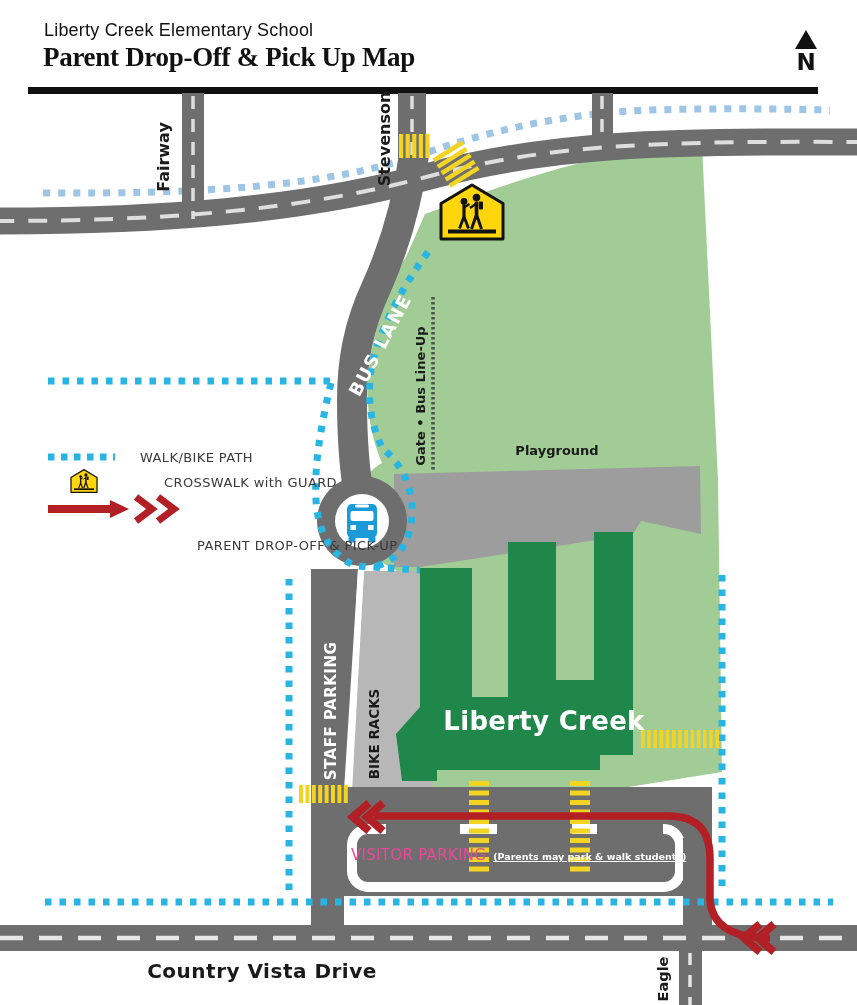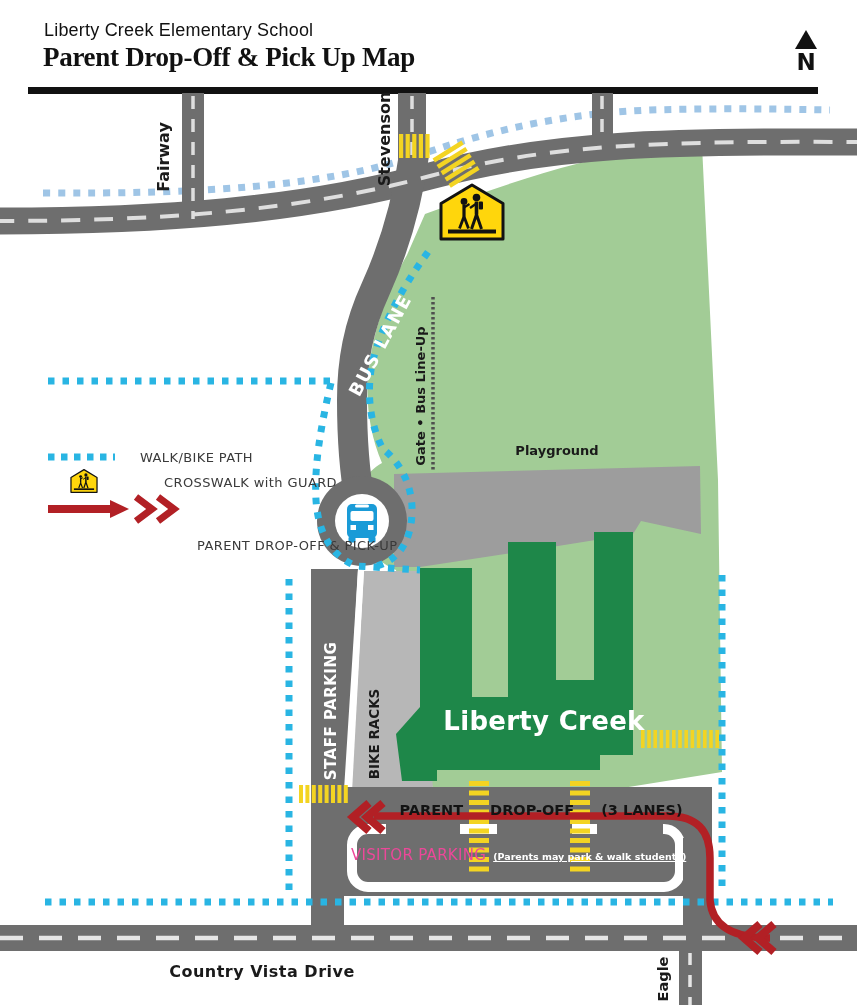--- a/index.html
+++ b/index.html
@@ -27,21 +27,21 @@
   .playground{font-size:13px;}
   .school-name{font-size:26px;color:#fff;letter-spacing:.3px;}
   .staff{font-size:15px;color:#fff;letter-spacing:.5px;}
   .bike{font-size:13.5px;}
   .dropoff-row{position:absolute;left:541px;top:810px;transform:translate(-50%,-50%);
        display:flex;gap:27px;font-weight:bold;font-size:14.5px;color:#131313;white-space:nowrap;}
   .visitor-row{position:absolute;left:351px;top:855px;transform:translate(0,-50%);
        display:flex;align-items:baseline;gap:7px;white-space:nowrap;}
   .visitor-main{font-weight:normal;font-size:15px;color:#ec4899;letter-spacing:.3px;}
   .visitor-note{font-weight:bold;font-size:9.5px;color:#fff;text-decoration:underline;}
-  .country{font-size:16px;letter-spacing:.5px;}
+  .country{font-size:20px;letter-spacing:.5px;}
   .eagle{font-size:14.5px;}
   
   .legend-label{position:absolute;transform:translate(0,-50%);font-family:"DejaVu Sans",sans-serif;
        font-size:13px;color:#3a3a3a;letter-spacing:.4px;white-space:nowrap;}
 </style>
 </head>
 <body>
 
 <div id="page">
 
@@ -217,25 +217,20 @@
 
   <div class="lbl rot90 street" style="left:163px;top:157px;">Fairway</div>
   <div class="lbl rot90 street" style="left:384px;top:139px;">Stevenson</div>
   <div class="lbl rot62 buslane" style="left:380px;top:345px;">BUS LANE</div>
   <div class="lbl rot90 gate" style="left:420px;top:396px;">Gate • Bus Line-Up</div>
   <div class="lbl playground" style="left:557px;top:450px;">Playground</div>
   <div class="lbl school-name" style="left:544px;top:721px;">Liberty Creek</div>
   <div class="lbl rot90 staff" style="left:331px;top:711px;">STAFF PARKING</div>
   <div class="lbl rot90 bike" style="left:374px;top:734px;">BIKE RACKS</div>
 
-  <div class="dropoff-row">
-    <span>PARENT</span>
-    <span>DROP-OFF</span>
-    <span>(3 LANES)</span>
-  </div>
 
   <div class="visitor-row">
     <span class="visitor-main">VISITOR PARKING</span>
     <span class="visitor-note">(Parents may park &amp; walk students)</span>
   </div>
 
   <div class="lbl country" style="left:262px;top:971px;">Country Vista Drive</div>
   <div class="lbl rot90 eagle" style="left:663px;top:979px;">Eagle</div>
 
   <div class="legend-label" style="left:140px;top:457px;">WALK/BIKE PATH</div>

